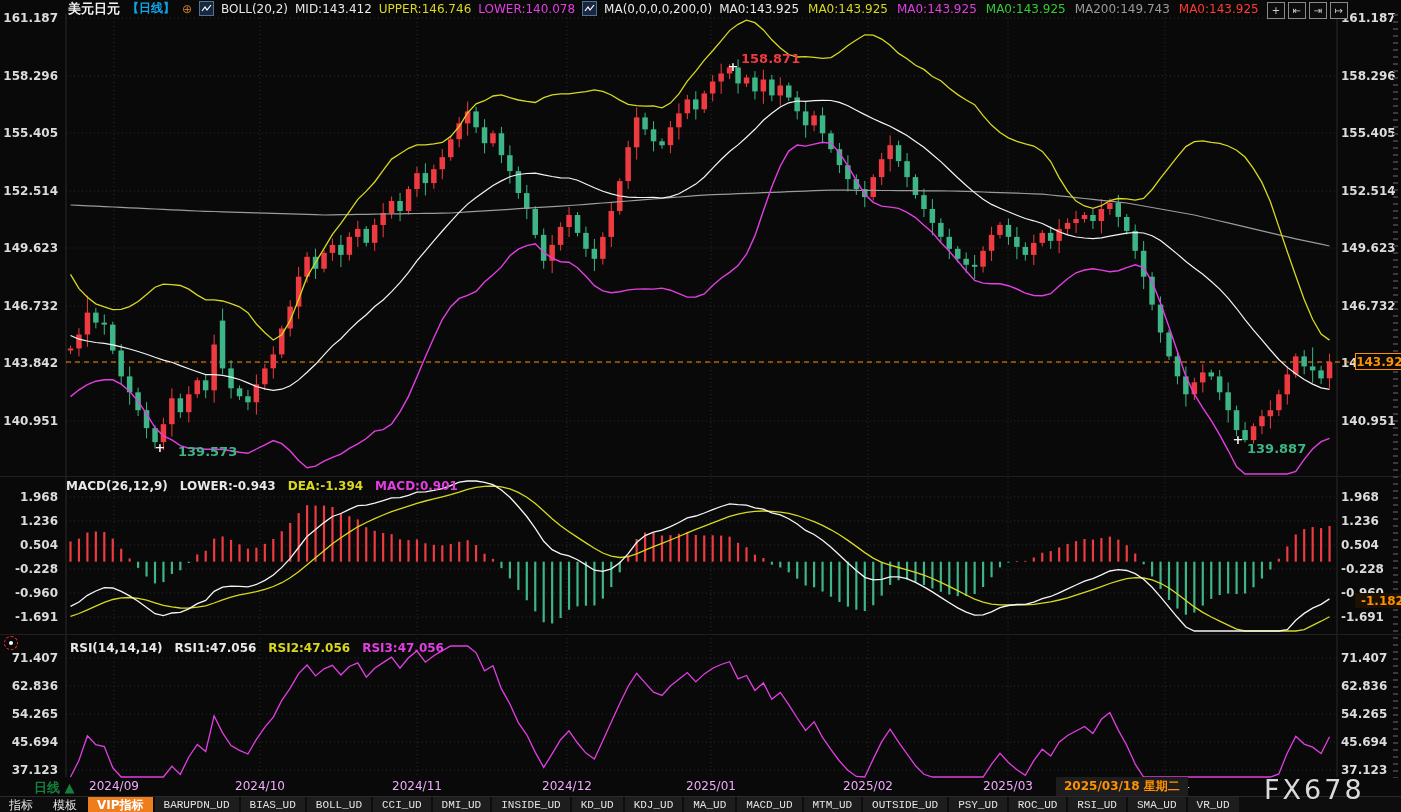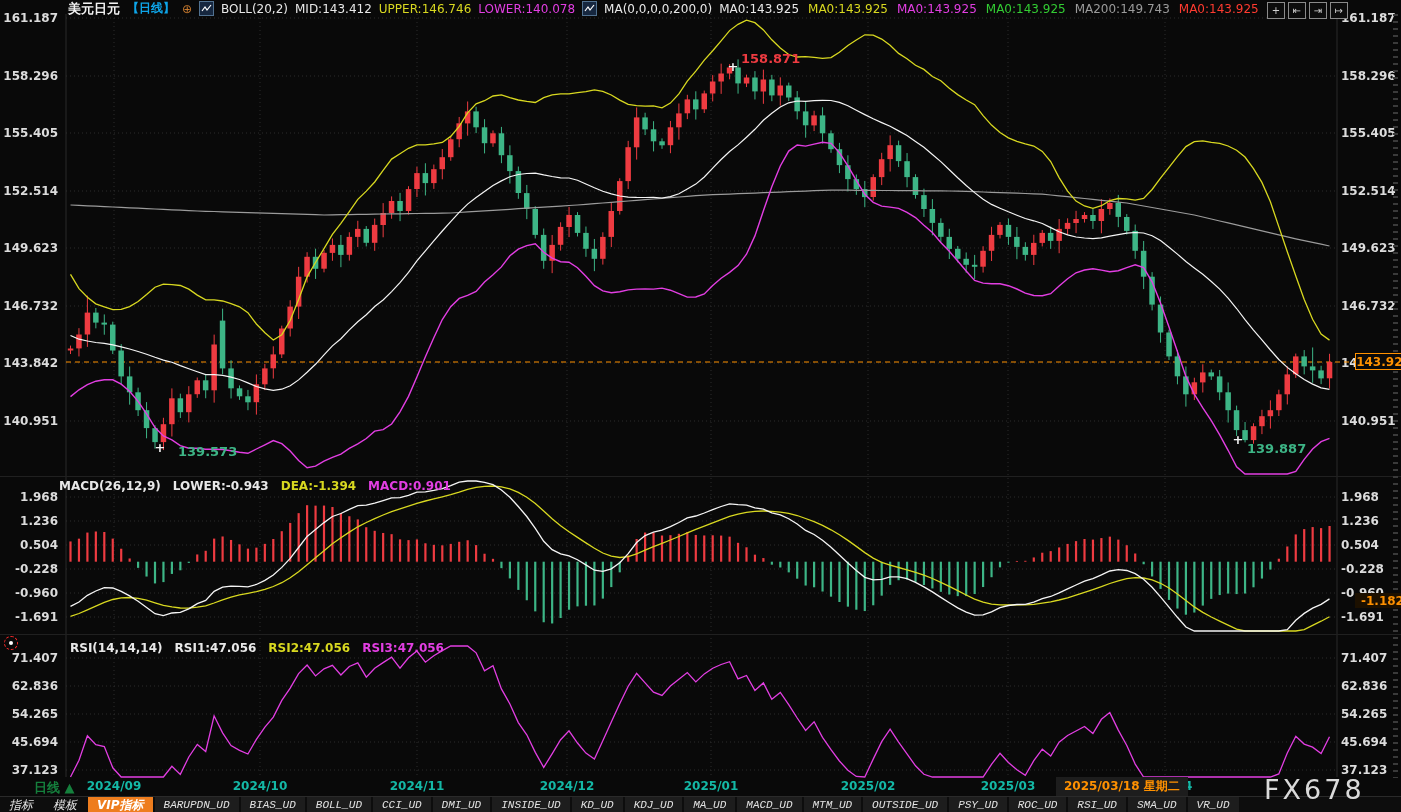--- a/index.html
+++ b/index.html
@@ -21,29 +21,29 @@
   .panel-hdr{position:absolute;font-size:12px;display:flex;gap:12px;white-space:nowrap;z-index:4;font-weight:bold;}
   .panel-hdr .w{color:#e8e8e8;}.panel-hdr .yl{color:#d8d820;}.panel-hdr .mg{color:#e23ee2;}
   .tag{position:absolute;width:55px;height:15px;font-size:12px;font-weight:bold;color:#ff9100;
        background:#0a0a0a;display:flex;align-items:center;justify-content:center;z-index:5;margin-left:17px;}
   #price-tag{left:1338px;top:353px;border:1px solid #ff9100;}
   #macd-tag{left:1338px;top:593px;background:#1c1000;}
   .anno{position:absolute;font-size:13px;font-weight:bold;z-index:4;white-space:nowrap;}
   .cross{position:absolute;color:#f5f5f5;font-size:13px;font-weight:bold;transform:translate(-50%,-55%);z-index:4;}
   #daterow{position:absolute;left:0;top:777px;width:1401px;height:19px;z-index:3;}
   #daterow .per{position:absolute;left:34px;top:2px;color:#15803d;font-weight:bold;font-size:13px;}
-  .mlabel{position:absolute;top:2px;transform:translateX(-50%);color:#14b8a6;font-weight:bold;
+  .mlabel{position:absolute;top:2px;transform:translateX(-50%);color:#f0abfc;font-weight:normal;
           font-size:12px;white-space:nowrap;z-index:1;}
   #tooltip{position:absolute;left:1056px;top:0px;height:18px;padding:1px 8px;background:#1d1d1d;
            color:#ff9100;font-weight:bold;font-size:12px;white-space:nowrap;z-index:5;}
   #watermark{position:absolute;left:1264px;top:774px;font-size:27px;letter-spacing:3px;color:#dadada;
              z-index:7;font-weight:500;}
   #toolbar{position:absolute;left:0;top:796px;width:1401px;height:16px;background:#0d0d0d;
            border-top:1px solid #2a2a2a;display:flex;align-items:stretch;gap:2px;z-index:6;
-           font-family:"Liberation Mono","DejaVu Sans Mono",monospace;font-size:11px;font-style:italic;}
+           font-family:"Liberation Mono","DejaVu Sans Mono",monospace;font-size:11px;}
   .tab{padding:1px 9px;color:#e2e2e2;background:#1d1d1d;display:flex;align-items:center;white-space:nowrap;}
   .tab.plain{background:transparent;font-family:"DejaVu Sans",sans-serif;font-size:12px;}
   .tab.active{background:#ee7d1e;color:#fff;font-family:"DejaVu Sans",sans-serif;font-size:12px;font-weight:bold;}
   #alert-dot{position:absolute;left:4px;top:636px;width:12px;height:12px;border:1px dashed #ff2a2a;
              border-radius:50%;z-index:4;}
   #alert-dot i{position:absolute;left:4px;top:4px;width:4px;height:4px;background:#fff;border-radius:50%;}
   #rstrip{position:absolute;left:1393px;top:14px;width:5px;height:764px;
           background:repeating-linear-gradient(to bottom,#3a3a3a 0 2px,transparent 2px 7px);z-index:2;}
 </style>
 </head>
@@ -610,21 +610,21 @@
       </span>
   </div>
 
   <div id="hdr-icons">
       <span class="hbtn">+</span>
       <span class="hbtn">⇤</span>
       <span class="hbtn">⇥</span>
       <span class="hbtn">↦</span>
     </div>
 
-  <div class="panel-hdr" id="macd-hdr" style="left:59px;top:479px;text-align:right;">
+  <div class="panel-hdr" id="macd-hdr" style="left:66px;top:479px;text-align:right;">
     <span class="w">MACD(26,12,9)</span>
     <span class="w">LOWER:-0.943</span>
     <span class="yl">DEA:-1.394</span>
     <span class="mg">MACD:0.901</span>
   </div>
 
   <div class="panel-hdr" id="rsi-hdr" style="left:70px;top:641px;">
     <span class="w">RSI(14,14,14)</span>
     <span class="w">RSI1:47.056</span>
     <span class="yl">RSI2:47.056</span>

